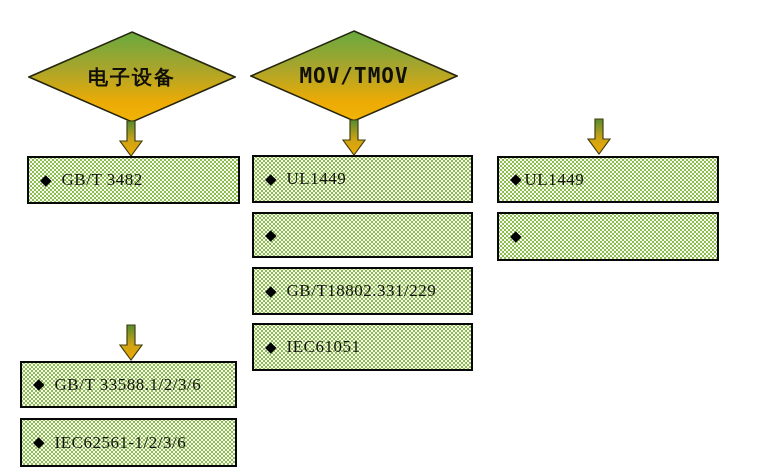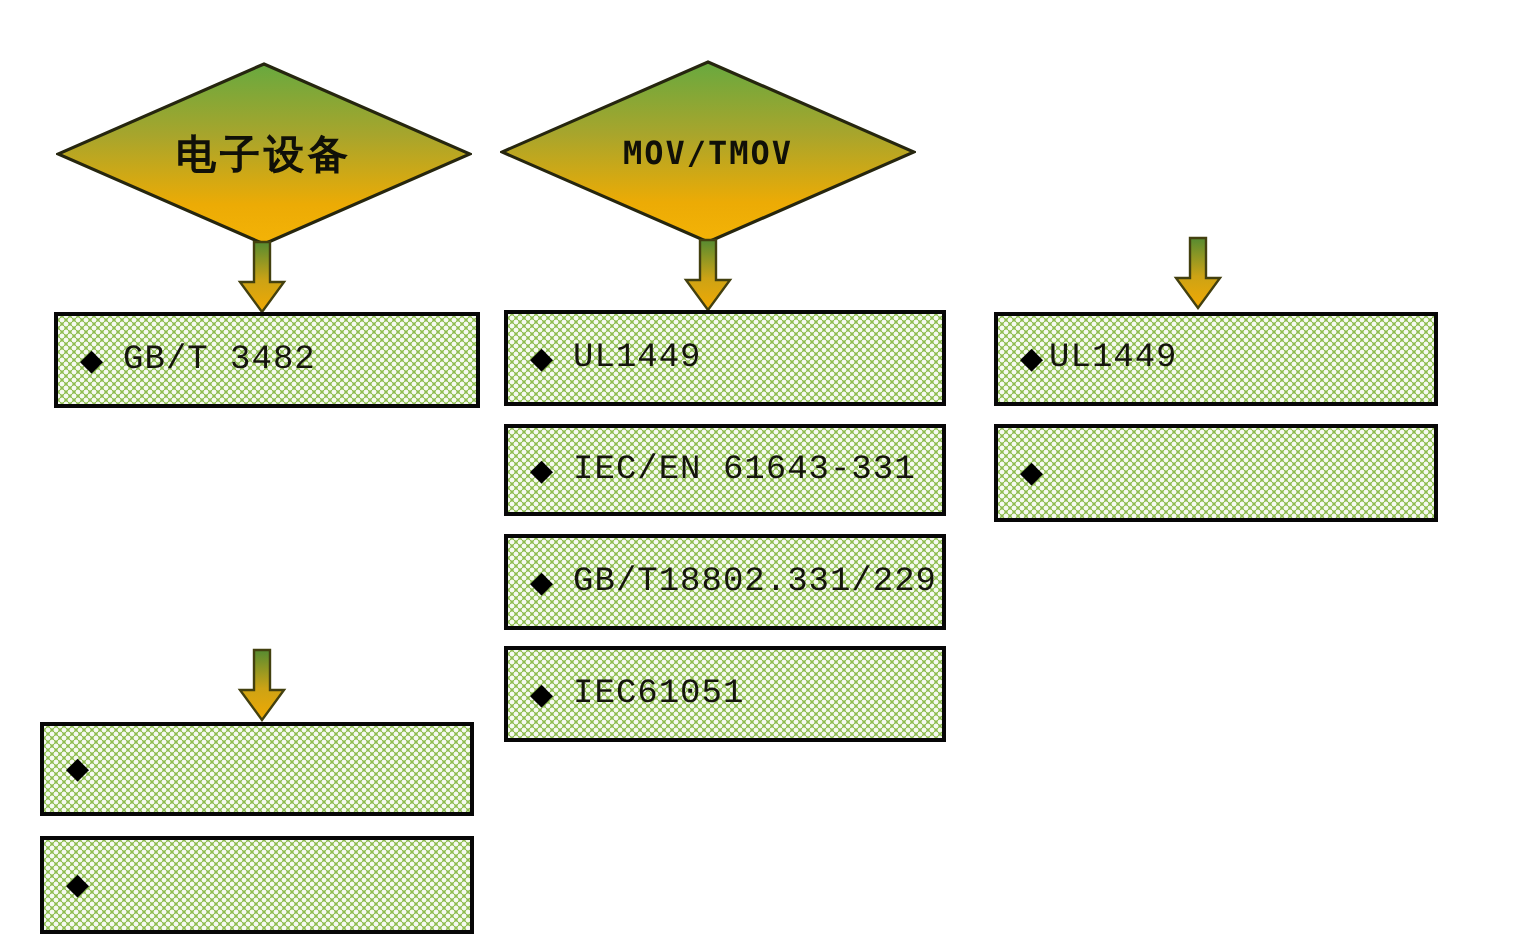--- a/index.html
+++ b/index.html
@@ -8,40 +8,40 @@
     font-family:"DejaVu Sans Mono","Liberation Mono",monospace;
   }
   .diamond{position:absolute;}
   .diamond svg{position:absolute;left:0;top:0;display:block;}
   .dlabel{
     position:absolute;left:0;top:0;right:0;bottom:0;
     display:flex;align-items:center;justify-content:center;
     font-weight:bold;color:#101008;pointer-events:none;
   }
   .dlabel.cjk{font-family:"Liberation Serif","DejaVu Serif",serif;font-size:20px;letter-spacing:2px;}
-  .dlabel.lat{font-family:"DejaVu Sans Mono","Liberation Mono",monospace;font-size:16px;letter-spacing:1px;}
+  .dlabel.lat{font-family:"DejaVu Sans Mono","Liberation Mono",monospace;font-size:21px;letter-spacing:1px;}
   .arrow{position:absolute;}
   .stdbox{
     position:absolute;display:flex;align-items:center;
     padding-left:11px;box-sizing:border-box;
     border:2px solid #070707;
     background-color:#8ebd4f;
     background-image:
       radial-gradient(circle, rgba(255,255,255,.92) 1px, rgba(255,255,255,0) 1.45px),
       radial-gradient(circle, rgba(255,255,255,.92) 1px, rgba(255,255,255,0) 1.45px);
     background-size:4px 4px;
     background-position:0 0, 2px 2px;
   }
   .bullet{
     font-family:"DejaVu Sans","Liberation Sans",sans-serif;
     font-size:15px;color:#000;margin-right:10px;line-height:1;
   }
   .stdbox.tight .bullet{margin-right:3px;}
   .stdlabel{
-    font-family:Liberation Mono, monospace;
+    font-family:Liberation Serif, serif;
     font-size:17px;color:#15150d;white-space:pre;letter-spacing:0.5px;
   }
 </style>
 </head>
 <body>
 
 <div id="canvas">
 
   <svg width="0" height="0" style="position:absolute">
     <defs>
@@ -81,21 +81,20 @@
   </div>
   <svg class="arrow" style="left:341px;top:119px" width="26" height="37">
     <path d="M9,1 L17,1 L17,21 L24,21 L13,36 L2,21 L9,21 Z" fill="url(#arrGrad)" stroke="#43400f" stroke-width="1.2"></path>
   </svg>
   <div class="stdbox" style="left:252px;top:155px;width:221px;height:48px">
     <span class="bullet">◆</span>
     <span class="stdlabel">UL1449</span>
   </div>
   <div class="stdbox" style="left:252px;top:212px;width:221px;height:46px">
     <span class="bullet">◆</span>
-    <span class="stdlabel">IEC/EN 61643-331</span>
   </div>
   <div class="stdbox" style="left:252px;top:267px;width:221px;height:48px">
     <span class="bullet">◆</span>
     <span class="stdlabel">GB/T18802.331/229</span>
   </div>
   <div class="stdbox" style="left:252px;top:323px;width:221px;height:48px">
     <span class="bullet">◆</span>
     <span class="stdlabel">IEC61051</span>
   </div>
 
@@ -108,18 +107,20 @@
   </div>
   <div class="stdbox tight" style="left:497px;top:212px;width:222px;height:49px">
     <span class="bullet">◆</span>
   </div>
 
   <svg class="arrow" style="left:118px;top:324px" width="26" height="37">
     <path d="M9,1 L17,1 L17,21 L24,21 L13,36 L2,21 L9,21 Z" fill="url(#arrGrad)" stroke="#43400f" stroke-width="1.2"></path>
   </svg>
   <div class="stdbox" style="left:20px;top:361px;width:217px;height:47px">
     <span class="bullet">◆</span>
+    <span class="stdlabel">GB/T 33588.1/2/3/6</span>
   </div>
   <div class="stdbox" style="left:20px;top:418px;width:217px;height:49px">
     <span class="bullet">◆</span>
+    <span class="stdlabel">IEC62561-1/2/3/6</span>
   </div>
 
 </div>
 
 </body></html>

